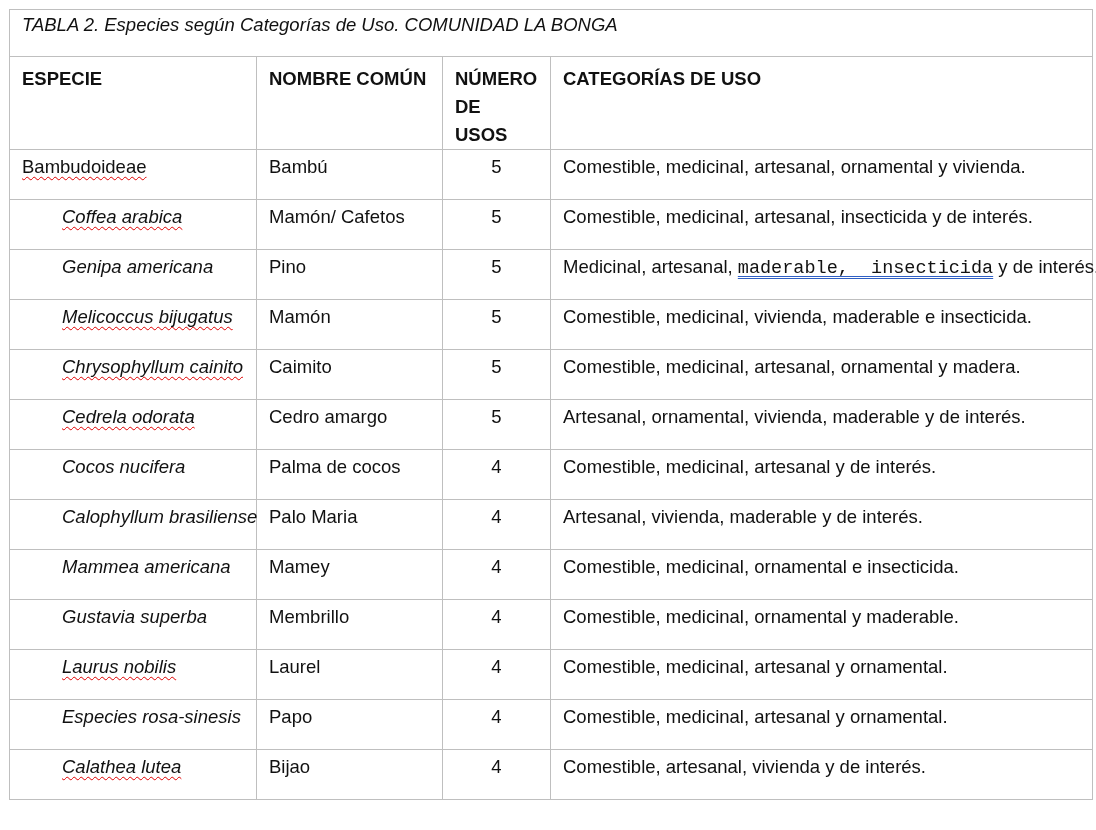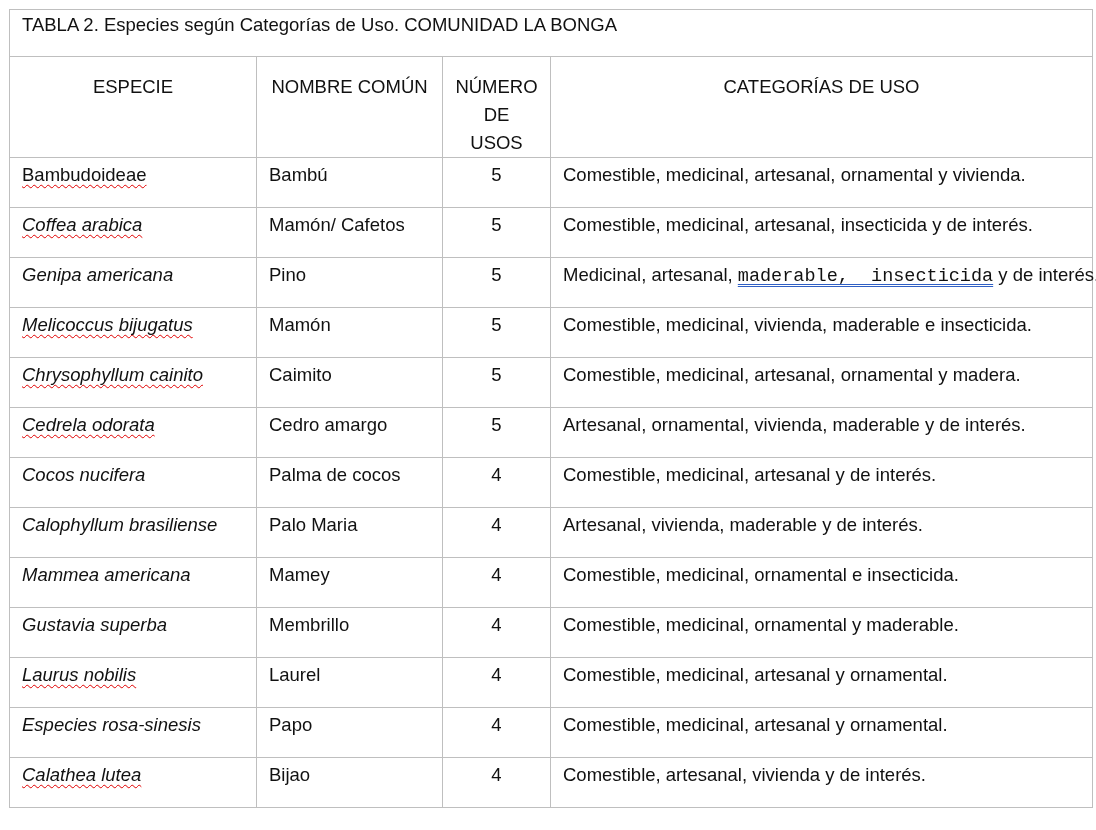--- a/index.html
+++ b/index.html
@@ -28,36 +28,36 @@
       border: 1px solid #bfbfbf;
       vertical-align: top;
       padding: 0 12px;
       line-height: 28px;
       overflow: visible;
       white-space: nowrap;
     }
     .title-row td {
       height: 45px;
       padding-top: 1px;
+      font-style: italic;
     }
     .header-row td {
       height: 75px;
-      font-weight: normal;
-      padding-top: 16px;
+      font-weight: bold;
+      padding-top: 8px;
       white-space: normal;
-      text-align: center;
     }
     .data-row td {
       height: 46px;
       padding-top: 3px;
     }
     td.num {
       text-align: center;
     }
-    .italic { font-style: italic; }
+    .italic { font-style: italic; margin-left: 40px; }
     .spell {
       text-decoration: underline wavy #e00000;
       text-decoration-thickness: 1px;
       text-underline-offset: 3px;
       text-decoration-skip-ink: none;
     }
     .grammar {
       text-decoration: underline double #2f5fc4;
       text-decoration-thickness: 1px;
       text-underline-offset: 3px;

